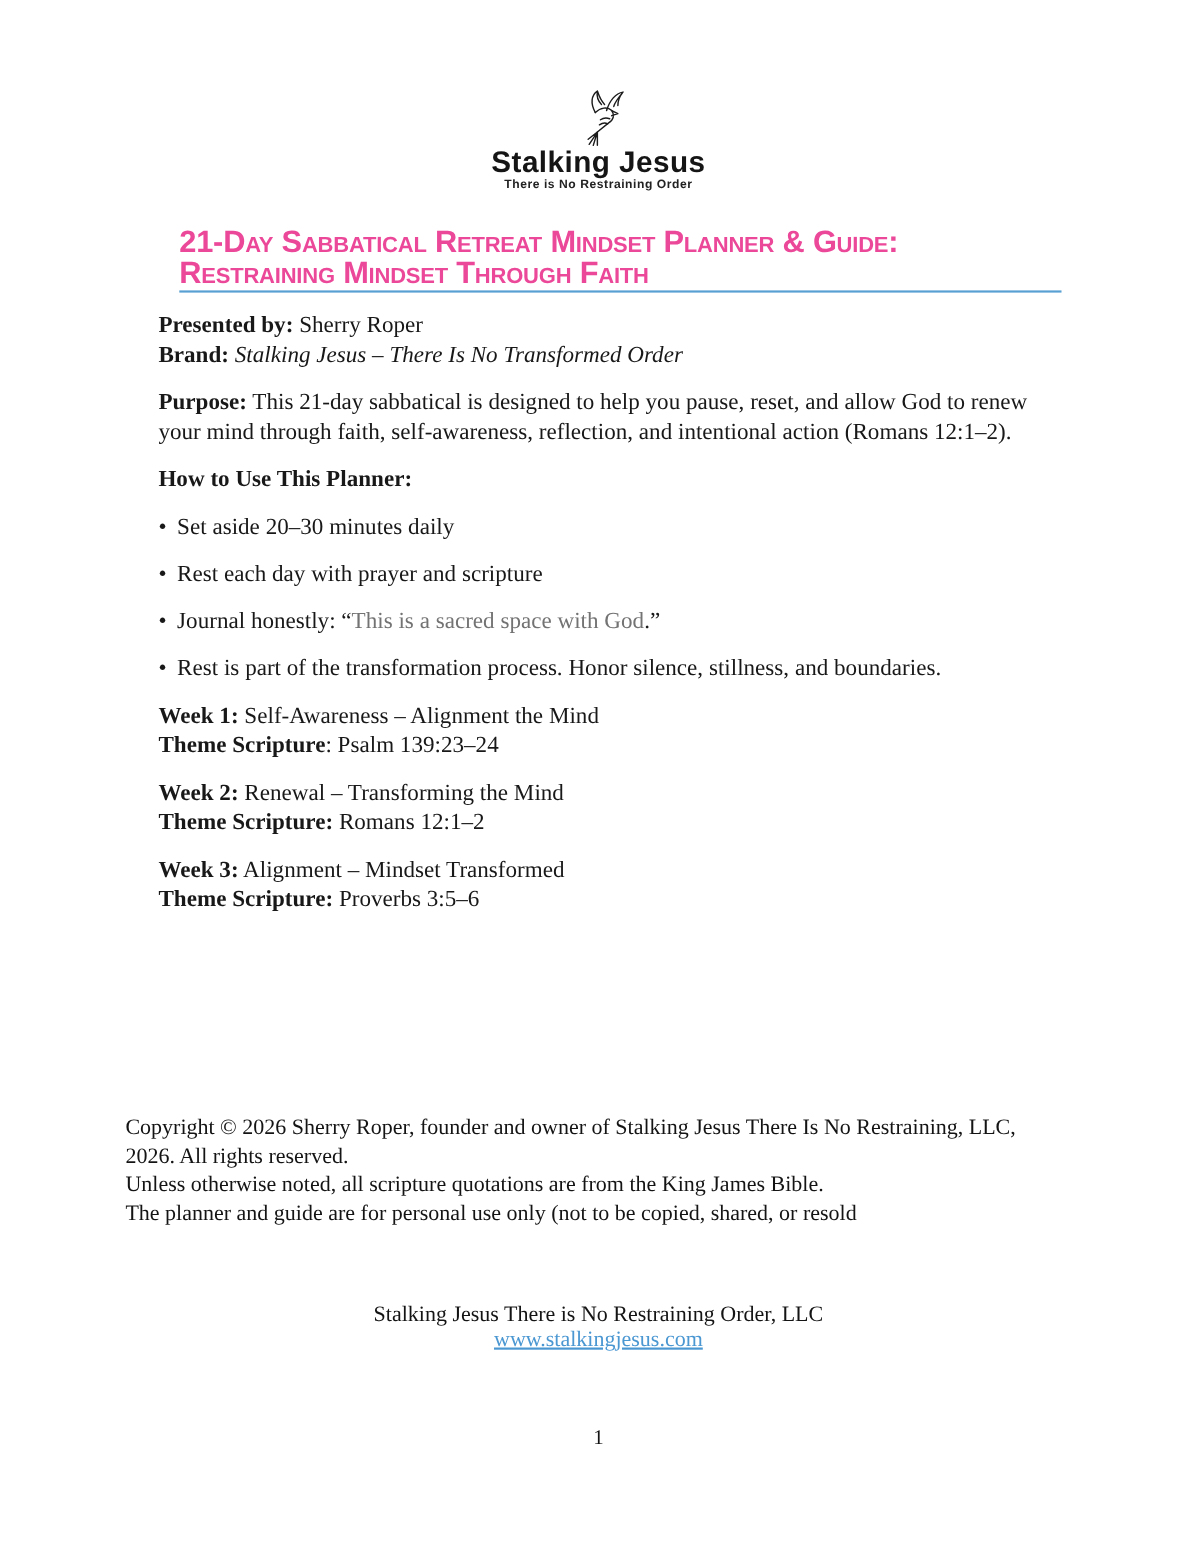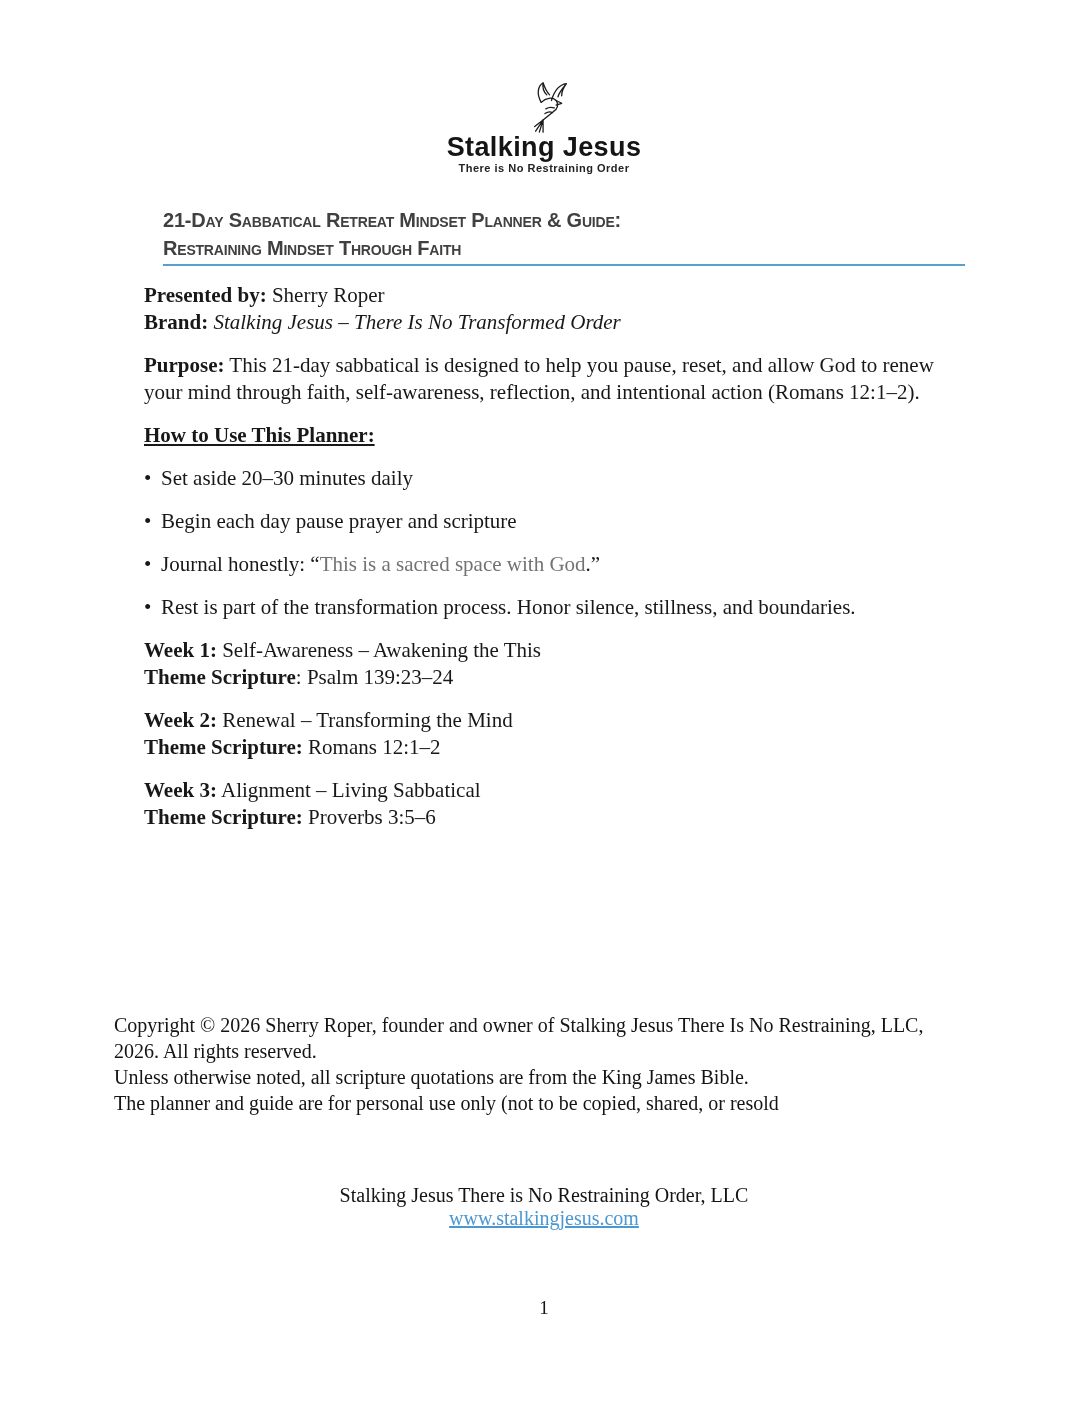--- a/index.html
+++ b/index.html
@@ -39,36 +39,36 @@
   .title-block {
     margin: 31px 123px 0 163px;
     padding-bottom: 2px;
     border-bottom: 2px solid #58a0d2;
   }
   .title-block h1 {
     margin: 0;
     font-family: "Liberation Sans", sans-serif;
     font-weight: 700;
     font-variant: small-caps;
-    font-size: 20px;
+    font-size: 28px;
     line-height: 28px;
     letter-spacing: -0.2px;
-    color: #404040;
+    color: #ec4899;
   }
 
   
   .content {
     margin: 0 138px 0 128px;
     font-size: 21px;
     line-height: 27px;
   }
   .content p { margin: 16px; }
   .block-presented { margin-top: 56px; }
   .block-purpose   { margin-top: 43px; }
-  .howto-heading   { margin-top: 12px; font-weight: 700; text-decoration: underline; }
+  .howto-heading   { margin-top: 12px; font-weight: 700; }
   .bullet-row .bullet-marker { display: inline-block; width: 17px; }
   .week-block { margin-top: 13px; }
   b { font-weight: 700; }
   .quote-purple { color: #737373; }
 
   
   .copyright {
     position: absolute;
     top: 1012px;
     left: 50%;
@@ -144,41 +144,41 @@
     <p class="block-purpose">
       <b>Purpose:</b><span> This 21-day sabbatical is designed to help you pause, reset, and allow God to renew your mind through faith, self-awareness, reflection, and intentional action (Romans 12:1–2).</span>
     </p>
 
     <p class="howto-heading">How to Use This Planner:</p>
 
     <p class="bullet-row">
       <span class="bullet-marker">•</span><span>Set aside 20–30 minutes daily</span>
     </p>
     <p class="bullet-row">
-      <span class="bullet-marker">•</span><span>Begin each day pause prayer and scripture</span>
+      <span class="bullet-marker">•</span><span>Rest each day with prayer and scripture</span>
     </p>
     <p class="bullet-row">
       <span class="bullet-marker">•</span><span>Journal honestly: “</span><span class="quote-purple">This is a sacred space with God</span><span>.”</span>
     </p>
     <p class="bullet-row">
       <span class="bullet-marker">•</span><span>Rest is part of the transformation process. Honor silence, stillness, and boundaries.</span>
     </p>
 
     <p class="week-block">
-      <b>Week 1:</b><span> Self-Awareness – Awakening the This</span><br>
+      <b>Week 1:</b><span> Self-Awareness – Alignment the Mind</span><br>
       <b>Theme Scripture</b><span>: Psalm 139:23–24</span>
     </p>
 
     <p class="week-block">
       <b>Week 2:</b><span> Renewal – Transforming the Mind</span><br>
       <b>Theme Scripture:</b><span> Romans 12:1–2</span>
     </p>
 
     <p class="week-block">
-      <b>Week 3:</b><span> Alignment – Living Sabbatical</span><br>
+      <b>Week 3:</b><span> Alignment – Mindset Transformed</span><br>
       <b>Theme Scripture:</b><span> Proverbs 3:5–6</span>
     </p>
 
   </main>
 
   <section class="copyright">
     <div>Copyright © 2026 Sherry Roper, founder and owner of Stalking Jesus There Is No Restraining, LLC,</div>
     <div>2026. All rights reserved.</div>
     <div>Unless otherwise noted, all scripture quotations are from the King James Bible.</div>
     <div>The planner and guide are for personal use only (not to be copied, shared, or resold</div>

